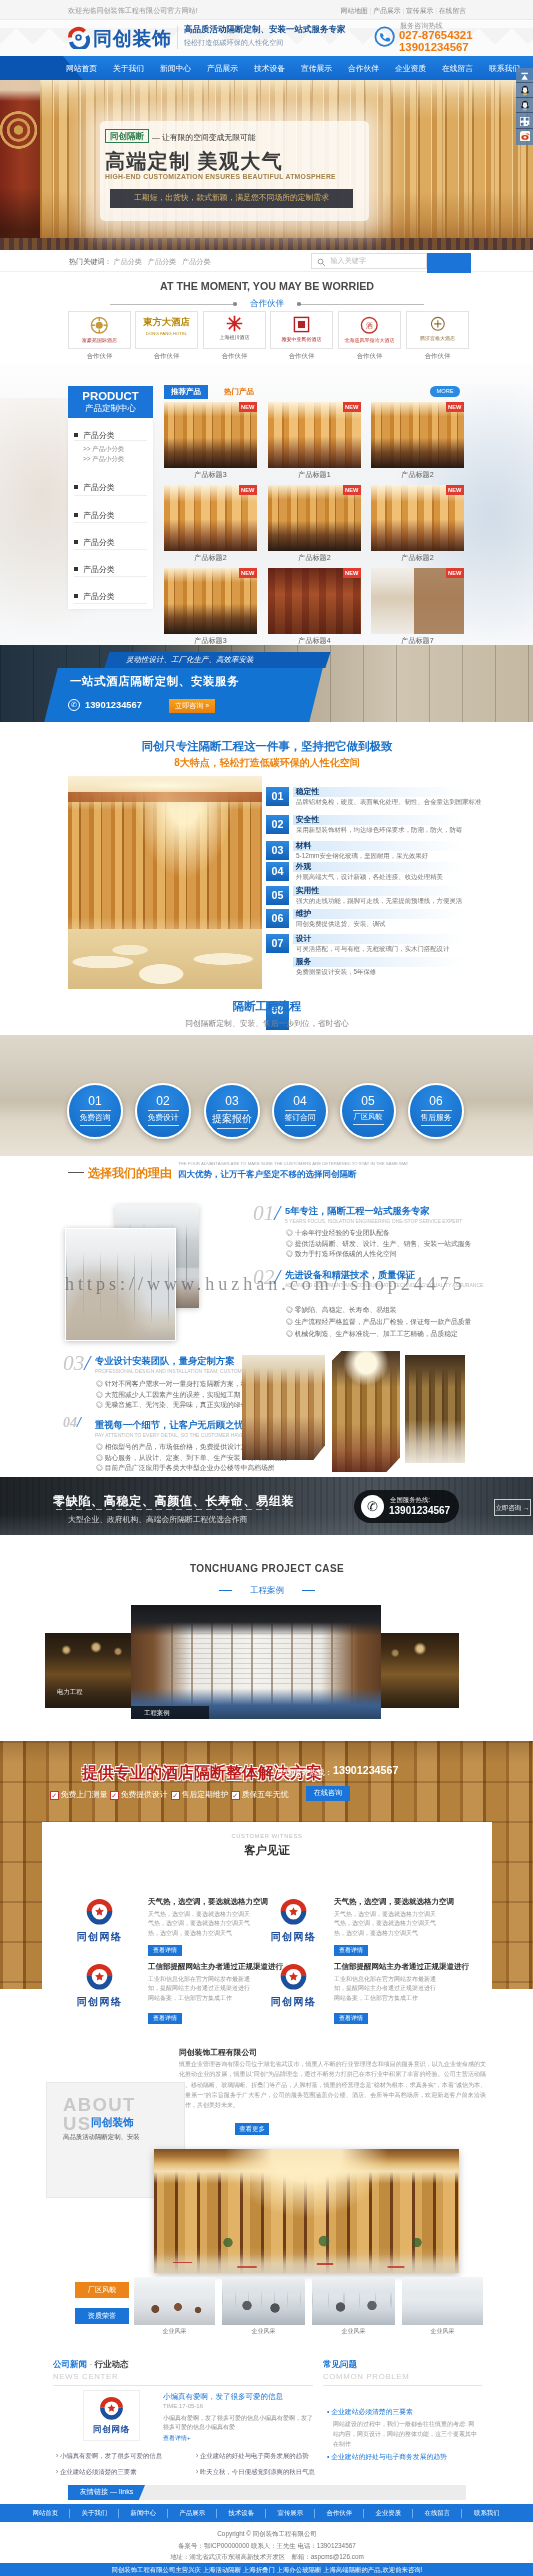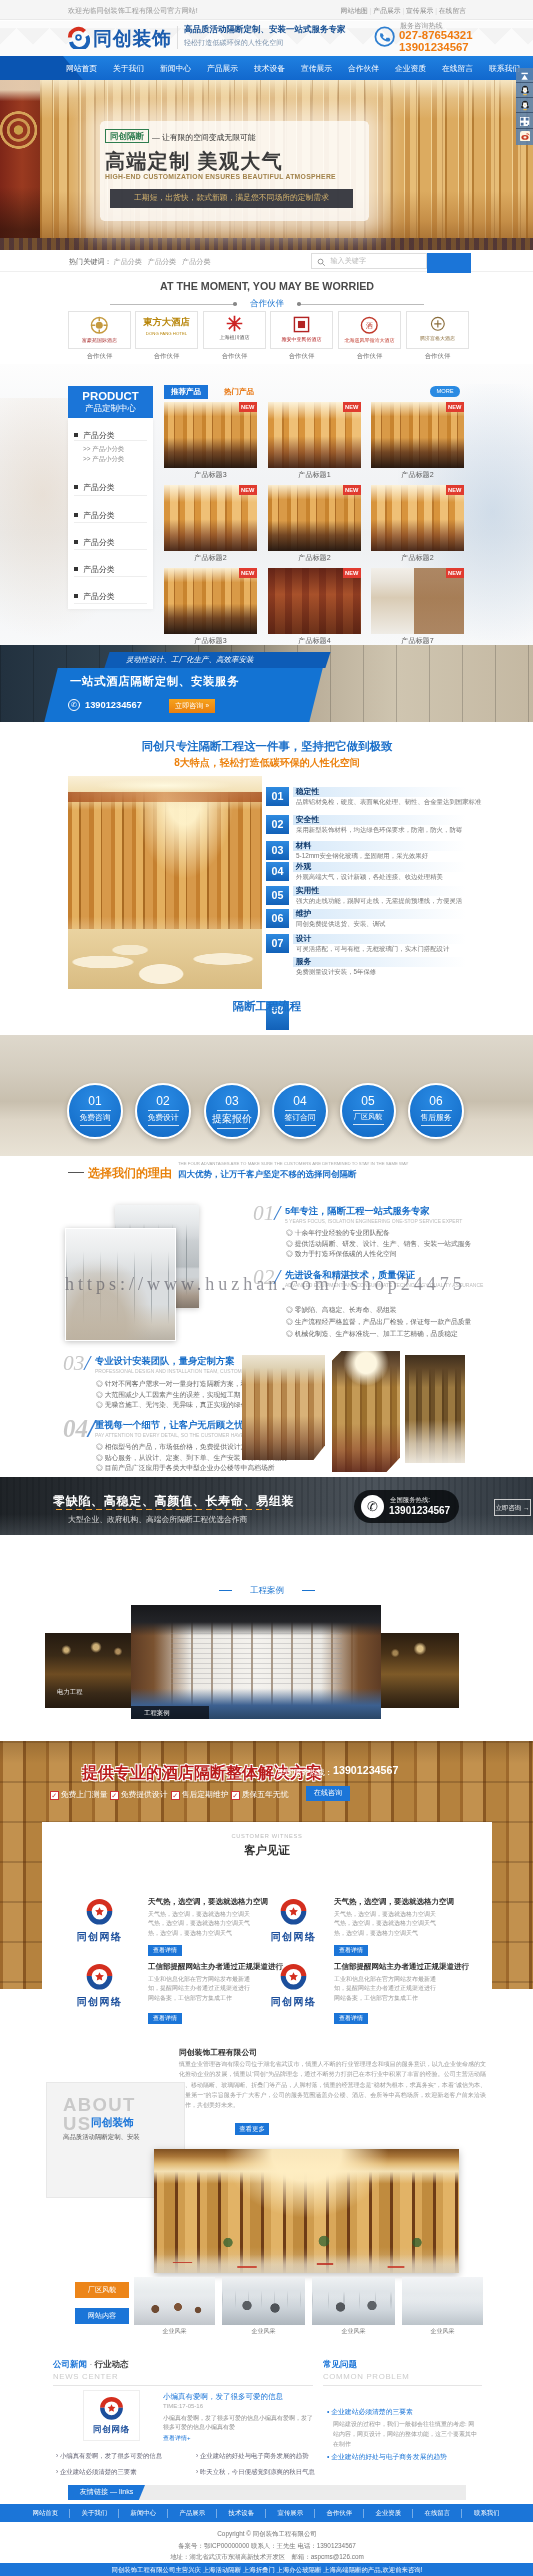--- a/index.html
+++ b/index.html
@@ -407,20 +407,21 @@
 </div>
 
 <div class="abs" style="left:266px;top:957px;width:200px;height:18.5px;">
 <div style="position:absolute;left:0;top:0;width:23px;height:29px;background:linear-gradient(180deg,#2e8ae0,#1261b8);color:#fff;font-size:10.7px;font-weight:bold;text-align:center;line-height:18.5px;margin-top:44px;">08</div>
 <div style="position:absolute;left:27px;top:0;width:173px;height:10px;background:linear-gradient(90deg,#d7e9f9,rgba(235,245,252,0));font-size:7.8px;font-weight:bold;color:#123c6e;line-height:10px;padding-left:2.8px;">服务</div>
 <div style="position:absolute;left:30px;top:11.4px;font-size:6.4px;color:#777;white-space:nowrap;">免费测量设计安装，5年保修</div>
 </div>
 
 <div class="abs" style="left:0;top:999px;width:534px;text-align:center;font-size:11.4px;font-weight:bold;color:#1a6fc9;">隔断工程流程</div>
 
+<div class="abs" style="left:0;top:1018px;width:534px;text-align:center;font-size:7.8px;color:#888;">同创隔断定制、安装、售后一步到位，省时省心</div>
 
 <div class="abs" style="left:0;top:1035px;width:534px;height:121px;background:
 linear-gradient(180deg,#ded8cc 0,#d4cdbf 30%,#c8bfae 55%,#ddd5c6 70%,#e9e3d6 100%),
 repeating-linear-gradient(90deg,rgba(120,100,75,.25) 0 1.4px,rgba(0,0,0,0) 1.4px 41px);"></div>
 
 <div class="abs" style="left:67px;top:1083px;width:56px;height:56px;border-radius:50%;background:radial-gradient(circle at 50% 30%,#2a8be4,#1068c4);border:2.1px solid #fff;box-shadow:0 2.8px 5.7px rgba(0,0,0,.25);">
 <div style="text-align:center;color:#fff;font-size:12px;margin-top:8.5px;">01</div>
 <div style="width:31px;height:0.7px;background:rgba(255,255,255,.8);margin:2.1px auto;"></div>
 <div style="text-align:center;color:#fff;font-size:7.8px;">免费咨询</div>
 <div style="width:31px;height:0.7px;background:rgba(255,255,255,.8);margin:2.1px auto;"></div>
@@ -514,21 +515,21 @@
 <div class="abs" style="left:95px;top:1355px;font-size:9.3px;font-weight:bold;color:#1a6fc9;">专业设计安装团队，量身定制方案</div>
 
 <div class="abs" style="left:95px;top:1368px;font-size:5px;color:#bbb;">PROFESSIONAL DESIGN AND INSTALLATION TEAM, CUSTOMIZED PLAN</div>
 
 <div class="abs" style="left:96px;top:1379px;font-size:6.8px;color:#666;line-height:10.7px;">
 <div>◎ 针对不同客户需求一对一量身打造隔断方案，和产品搭配</div>
 <div>◎ 大范围减少人工因素产生的误差，实现短工期，全面提升效率</div>
 <div>◎ 无噪音施工、无污染、无异味，真正实现的绿色环保装璜</div>
 </div>
 
-<div class="abs" style="left:63px;top:1415px;font-size:25px;color:#c8c8c8;font-style:italic;font-family:Liberation Serif,serif;font-weight:bold;">04<span style="color:#3a7fd0;">/</span></div>
+<div class="abs" style="left:63px;top:1415px;font-size:14px;color:#c8c8c8;font-style:italic;font-family:Liberation Serif,serif;font-weight:bold;">04<span style="color:#3a7fd0;">/</span></div>
 
 <div class="abs" style="left:95px;top:1419px;font-size:9.3px;font-weight:bold;color:#1a6fc9;">重视每一个细节，让客户无后顾之忧</div>
 
 <div class="abs" style="left:95px;top:1432px;font-size:5px;color:#bbb;">PAY ATTENTION TO EVERY DETAIL, SO THE CUSTOMER HAVE NO WORRIES</div>
 
 <div class="abs" style="left:96px;top:1442px;font-size:6.8px;color:#666;line-height:10.7px;">
 <div>◎ 相似型号的产品，市场低价格，免费提供设计方案</div>
 <div>◎ 贴心服务，从设计、定案、到下单、生产安装；再到售后服务</div>
 <div>◎ 目前产品广泛应用于各类大中型企业办公楼等中高档场所</div>
 </div>
@@ -565,20 +566,21 @@
 <div class="abs" style="left:354px;top:1490px;width:105px;height:33px;background:rgba(5,8,10,.8);border-radius:18.5px;"></div>
 
 <div class="abs" style="left:361px;top:1495px;width:23px;height:23px;border-radius:50%;background:#fff;text-align:center;line-height:23px;font-size:13px;color:#16191c;">✆</div>
 
 <div class="abs" style="left:390px;top:1496px;font-size:6.4px;color:#eee;">全国服务热线:</div>
 
 <div class="abs" style="left:389px;top:1505px;font-size:10px;font-weight:bold;color:#fff;">13901234567</div>
 
 <div class="abs" style="left:494px;top:1499px;width:37px;height:17px;border:0.7px solid #ccc;color:#eee;font-size:6.4px;text-align:center;line-height:16.4px;">立即咨询 →</div>
 
+<div class="abs" style="left:0;top:1563px;width:534px;text-align:center;font-size:10px;font-weight:bold;color:#444;letter-spacing:0.4px;">TONCHUANG PROJECT CASE</div>
 
 <div class="abs" style="left:235px;top:1583px;width:64px;height:14.2px;text-align:center;font-size:8.5px;color:#1a73cf;line-height:14.2px;">工程案例</div>
 
 <div class="abs" style="left:219px;top:1590px;width:13px;height:1.4px;background:#1a73cf;"></div>
 
 <div class="abs" style="left:302px;top:1590px;width:13px;height:1.4px;background:#1a73cf;"></div>
 
 <div class="abs" style="left:45px;top:1633px;width:86px;height:75px;background:
 radial-gradient(circle at 21.3px 17px,rgba(255,220,150,.75) 0 2.1px,rgba(0,0,0,0) 5px),
 radial-gradient(circle at 51px 14.2px,rgba(255,220,150,.75) 0 2.8px,rgba(0,0,0,0) 5.7px),
@@ -720,21 +722,21 @@
 radial-gradient(ellipse at 290px 17px,rgba(185,45,35,.8) 0 7.8px,rgba(0,0,0,0) 8.5px),
 linear-gradient(180deg,rgba(232,222,200,.0),rgba(225,210,180,.55));"></div>
 
 <div class="abs" style="left:171px;top:2234px;width:278px;height:20px;background:
 radial-gradient(circle at 57px 8.5px,rgba(45,95,45,.75) 0 4.3px,rgba(0,0,0,0) 5px),
 radial-gradient(circle at 153px 7.1px,rgba(50,100,50,.75) 0 5px,rgba(0,0,0,0) 5.7px),
 radial-gradient(circle at 246px 8.5px,rgba(45,95,45,.75) 0 4.3px,rgba(0,0,0,0) 5px);"></div>
 
 <div class="abs" style="left:75px;top:2282px;width:54px;height:16.4px;background:#ec8519;color:#fff;font-size:7.1px;text-align:center;line-height:16.4px;">厂区风貌</div>
 
-<div class="abs" style="left:75px;top:2308px;width:54px;height:16.4px;background:#1b75d8;color:#fff;font-size:7.1px;text-align:center;line-height:16.4px;">网站内容</div>
+<div class="abs" style="left:75px;top:2308px;width:54px;height:16.4px;background:#1b75d8;color:#fff;font-size:7.1px;text-align:center;line-height:16.4px;">资质荣誉</div>
 
 <div class="abs" style="left:134px;top:2277px;width:81px;height:48px;background:
 linear-gradient(180deg,#f4f6f7 0,#e8ecee 30%,rgba(0,0,0,0) 50%),
 radial-gradient(circle at 21.3px 32px,#6e4a32 0 3.6px,rgba(0,0,0,0) 4.3px),
 radial-gradient(circle at 44px 30px,#7e5438 0 3.6px,rgba(0,0,0,0) 4.3px),
 radial-gradient(circle at 64px 33px,#6e4a32 0 2.8px,rgba(0,0,0,0) 3.6px),
 linear-gradient(0deg,#c2c7cc 0,#dce0e4 35%,rgba(0,0,0,0) 62%),
 linear-gradient(#e8ebee,#e8ebee);"></div>
 
 <div class="abs" style="left:134px;top:2327px;width:81px;text-align:center;font-size:6px;color:#777;">企业风采</div>

